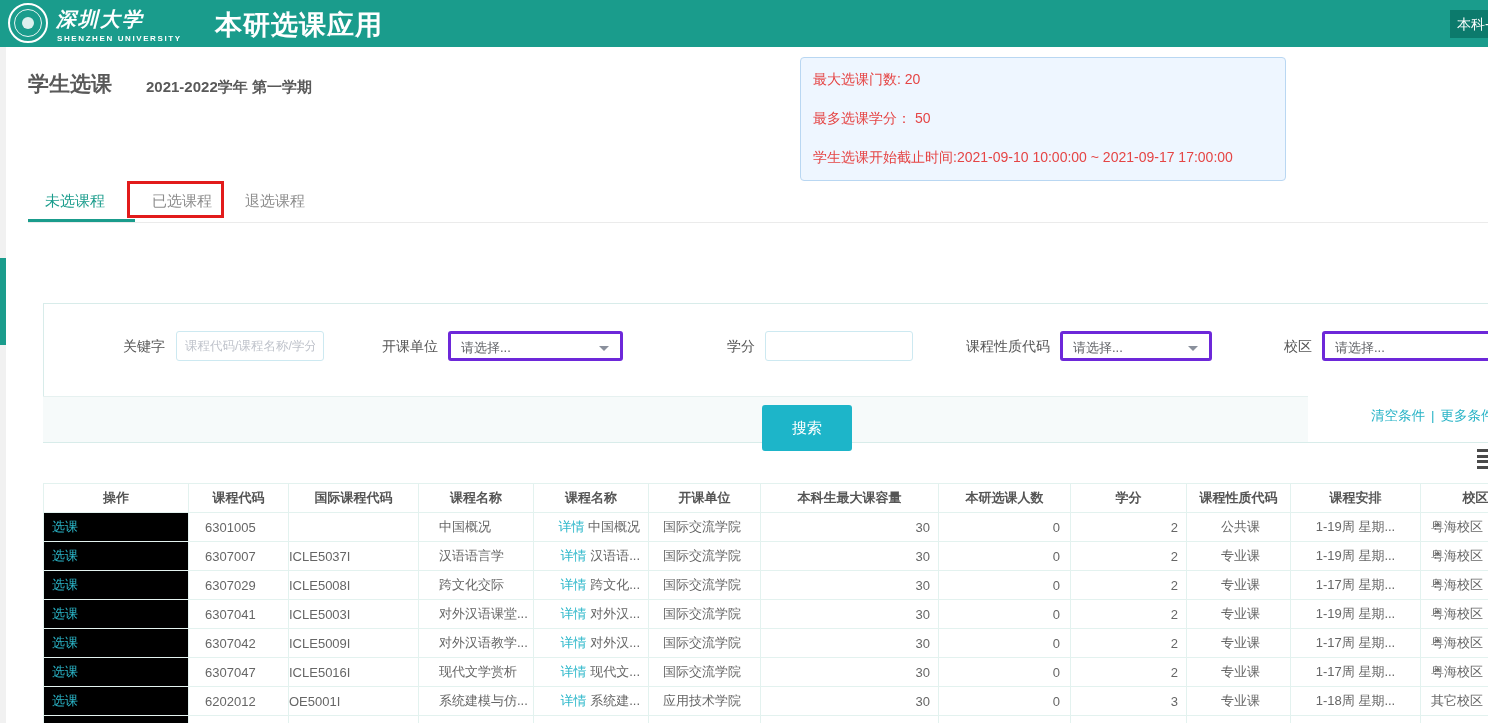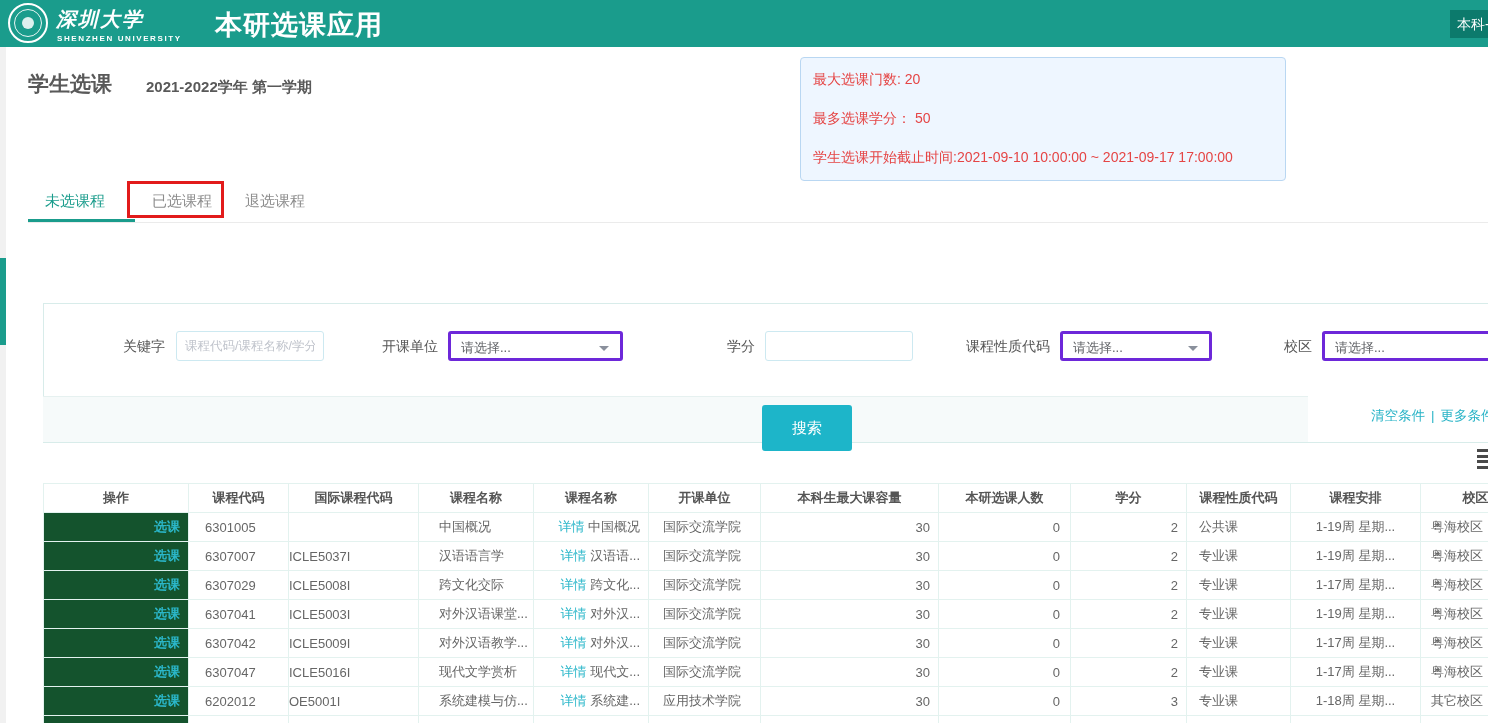--- a/index.html
+++ b/index.html
@@ -67,30 +67,30 @@
   .cond-links span { cursor:pointer; }
   
   .list-icon { position:absolute; left:1477px; top:449px; width:16px; }
   .list-icon i { display:block; height:3px; background:#4a4a4a; margin-bottom:2.5px; }
   
   .tbl-wrap { position:absolute; left:43px; top:483px; width:1445px; height:240px; overflow:hidden; }
   table { border-collapse:collapse; table-layout:fixed; width:1487px; background:#fff; }
   th, td { border:1px solid #E3F2EF; height:29px; font-size:13px; color:#666;
           padding:0 8px; white-space:nowrap; overflow:hidden; }
   th { color:#555; font-weight:bold; text-align:center; background:#fff; }
-  td:nth-child(1) { background:#14532d; text-align:right;font-weight:bold; }
+  td:nth-child(1) { background:#000000; text-align:left; }
   td:nth-child(2) { text-align:left; padding-left:16px; }
   td:nth-child(3) { text-align:left; padding-left:0; }
   td:nth-child(4) { text-align:left; padding-left:20px; }
   td:nth-child(5) { text-align:right; padding-left:12px; }
   td:nth-child(6) { text-align:left; padding-left:14px; }
   td:nth-child(7) { text-align:right; padding-right:8px; }
   td:nth-child(8) { text-align:right; padding-right:10px; }
   td:nth-child(9) { text-align:right; padding-right:8px; }
-  td:nth-child(10){ text-align:left; padding-left:12px; }
+  td:nth-child(10){ text-align:center; padding-left:12px; }
   td:nth-child(11){ text-align:center; }
   td:nth-child(12){ text-align:left; padding-left:10px; }
   .lnk { color:#2BB7CA; cursor:pointer; }
   .c1{width:145px}.c2{width:100px}.c3{width:130px}.c4{width:115px}.c5{width:115px}.c6{width:112px}
   .c7{width:178px}.c8{width:132px}.c9{width:116px}.c10{width:104px}.c11{width:130px}.c12{width:110px}
 </style>
 </head>
 <body>
 
 <div id="app">

